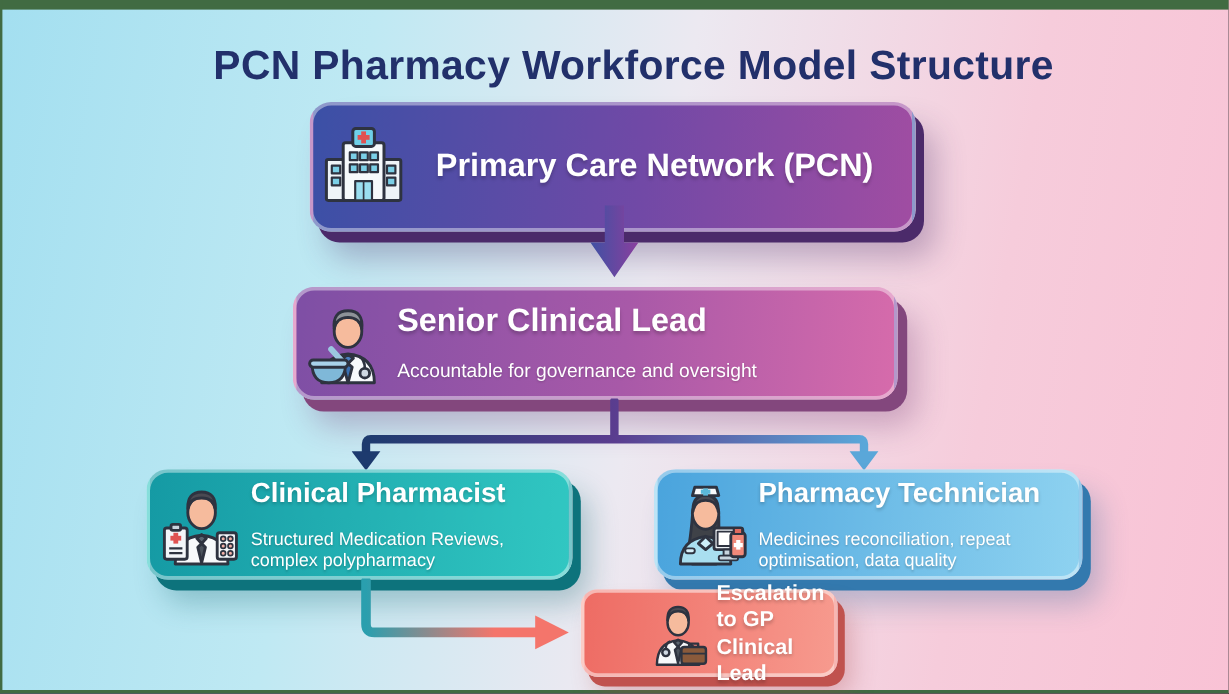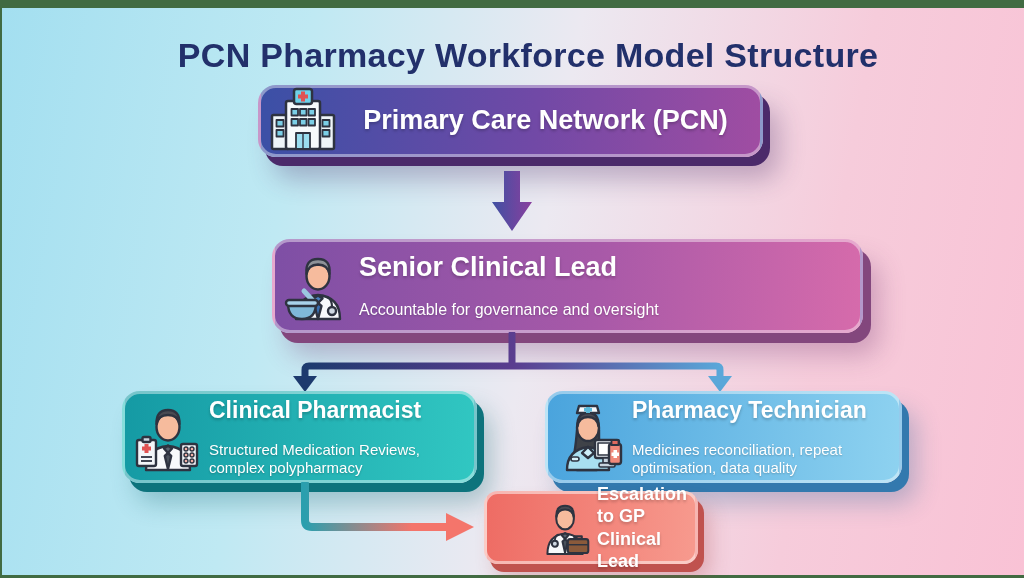--- a/index.html
+++ b/index.html
@@ -21,28 +21,28 @@
   .node{
     position:absolute;border-radius:18px;display:flex;align-items:center;
     border:3px solid rgba(255,255,255,.42);box-sizing:border-box;color:#fff;
   }
   .node .txt{flex:1;min-width:0;padding-right:14px;}
   .node-title{font-weight:800;text-shadow:0 2px 3px rgba(0,0,0,.22);line-height:1.15;}
   .node-sub{font-weight:400;text-shadow:0 1px 2px rgba(0,0,0,.22);line-height:1.2;margin-top:17px;}
   .icon-wrap{width:84px;flex:0 0 84px;display:flex;align-items:center;justify-content:center;}
 
   .node-pcn{
-    left:258px;top:85px;width:505px;height:72px;
+    left:258px;top:85px;width:505px;height:108px;
     background:linear-gradient(95deg,#3b50a6,#7149a6 55%,#a04da2);
     box-shadow:7px 9px 0 #4b2a6a, 16px 22px 26px rgba(70,40,100,.30);
   }
   .node-pcn .node-title{font-size:27px;text-align:center;}
 
   .node-scl{
-    left:272px;top:239px;width:591px;height:94px;
+    left:244px;top:239px;width:504px;height:94px;
     background:linear-gradient(95deg,#7e4fa5,#a859a8 55%,#d66bab);
     box-shadow:8px 10px 0 #83477d, 16px 22px 26px rgba(110,50,110,.30);
   }
   .node-scl .node-title{font-size:27px;}
   .node-scl .node-sub{font-size:16px;}
 
   .node-cp{
     left:122px;top:391px;width:355px;height:92px;
     background:linear-gradient(95deg,#159aa4,#31c7c2);
     box-shadow:7px 9px 0 #0d737c, 14px 20px 24px rgba(20,100,110,.30);

